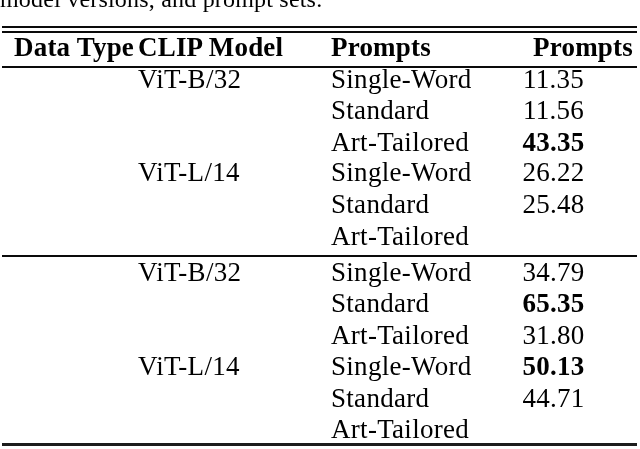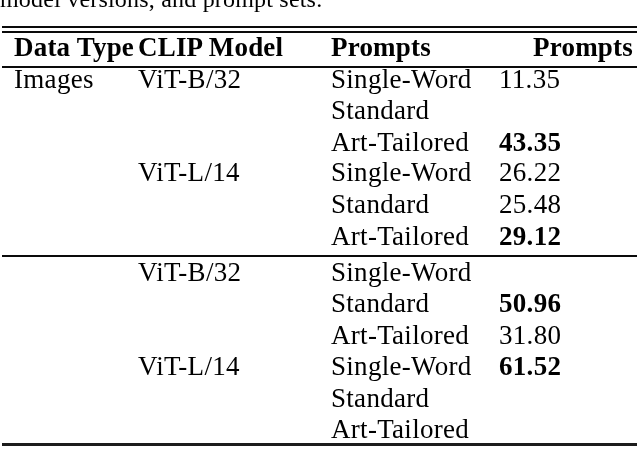--- a/index.html
+++ b/index.html
@@ -45,21 +45,21 @@
     position: absolute;
     top: 0;
     font-size: 27px;
     line-height: 1;
     letter-spacing: 0.3px;
     white-space: nowrap;
   }
   .c1 { left: 14px; }
   .c2 { left: 138px; }
   .c3 { left: 331px; text-align: right; }
-  .c4 { left: 499px; width: 77px; text-align: left; }
+  .c4 { left: 515px; width: 77px; text-align: center; }
   .hdr .cell { font-weight: bold; letter-spacing: 0.2px; }
   .hdr .c4 { left: auto; right: 7px; width: auto; text-align: right; }
 </style>
 </head>
 <body>
 
 <div class="canvas">
 
   <div class="top-text-clip">
     <span class="inner">model versions, and prompt sets.</span>
@@ -72,29 +72,29 @@
   <div class="rule rule-bottom"></div>
 
   <div class="trow hdr" style="top:34px">
     <span class="cell c1">Data Type</span>
     <span class="cell c2">CLIP Model</span>
     <span class="cell c3">Prompts</span>
     <span class="cell c4">Prompts</span>
   </div>
 
   <div class="trow" style="top:66px">
-    <span class="cell c1">Images</span>
     <span class="cell c2">ViT-B/32</span>
     <span class="cell c3">Single-Word</span>
     <span class="cell c4">11.35</span>
   </div>
   <div class="trow" style="top:97px">
     <span class="cell c1"></span>
     <span class="cell c2"></span>
     <span class="cell c3">Standard</span>
+    <span class="cell c4">11.56</span>
   </div>
   <div class="trow" style="top:129px">
     <span class="cell c1"></span>
     <span class="cell c2"></span>
     <span class="cell c3">Art-Tailored</span>
     <span class="cell c4" style="font-weight: bold;">43.35</span>
   </div>
   <div class="trow" style="top:159px">
     <span class="cell c1"></span>
     <span class="cell c2">ViT-L/14</span>
@@ -104,48 +104,49 @@
   <div class="trow" style="top:191px">
     <span class="cell c1"></span>
     <span class="cell c2"></span>
     <span class="cell c3">Standard</span>
     <span class="cell c4">25.48</span>
   </div>
   <div class="trow" style="top:223px">
     <span class="cell c1"></span>
     <span class="cell c2"></span>
     <span class="cell c3">Art-Tailored</span>
-    <span class="cell c4" style="font-weight: bold;">29.12</span>
   </div>
   <div class="trow" style="top:259px">
     <span class="cell c2">ViT-B/32</span>
     <span class="cell c3">Single-Word</span>
+    <span class="cell c4">34.79</span>
   </div>
   <div class="trow" style="top:290px">
     <span class="cell c1"></span>
     <span class="cell c2"></span>
     <span class="cell c3">Standard</span>
-    <span class="cell c4" style="font-weight: bold;">50.96</span>
+    <span class="cell c4" style="font-weight: bold;">65.35</span>
   </div>
   <div class="trow" style="top:322px">
     <span class="cell c1"></span>
     <span class="cell c2"></span>
     <span class="cell c3">Art-Tailored</span>
     <span class="cell c4">31.80</span>
   </div>
   <div class="trow" style="top:353px">
     <span class="cell c1"></span>
     <span class="cell c2">ViT-L/14</span>
     <span class="cell c3">Single-Word</span>
-    <span class="cell c4" style="font-weight: bold;">61.52</span>
+    <span class="cell c4" style="font-weight: bold;">50.13</span>
   </div>
   <div class="trow" style="top:385px">
     <span class="cell c1"></span>
     <span class="cell c2"></span>
     <span class="cell c3">Standard</span>
+    <span class="cell c4">44.71</span>
   </div>
   <div class="trow" style="top:416px">
     <span class="cell c1"></span>
     <span class="cell c2"></span>
     <span class="cell c3">Art-Tailored</span>
   </div>
 
 </div>
 
 </body></html>

